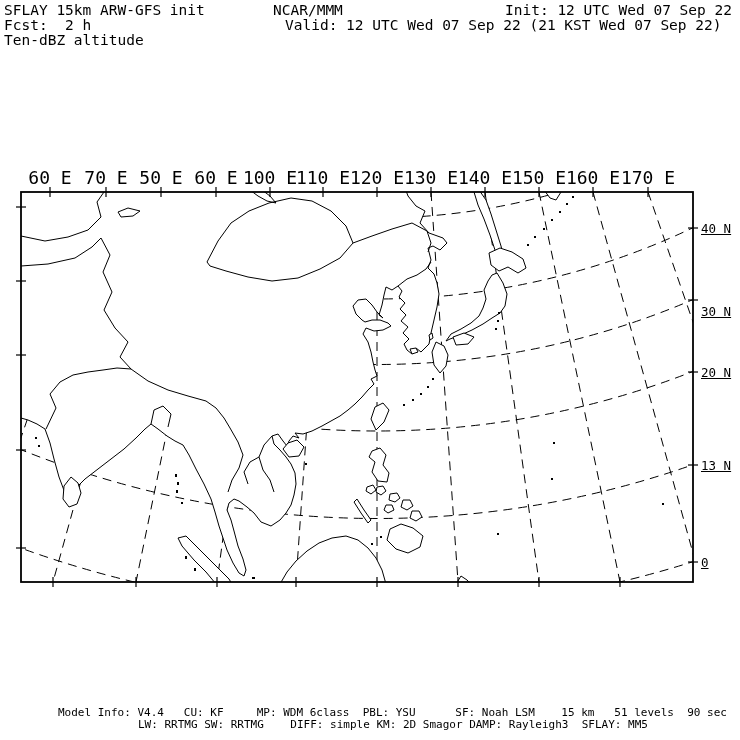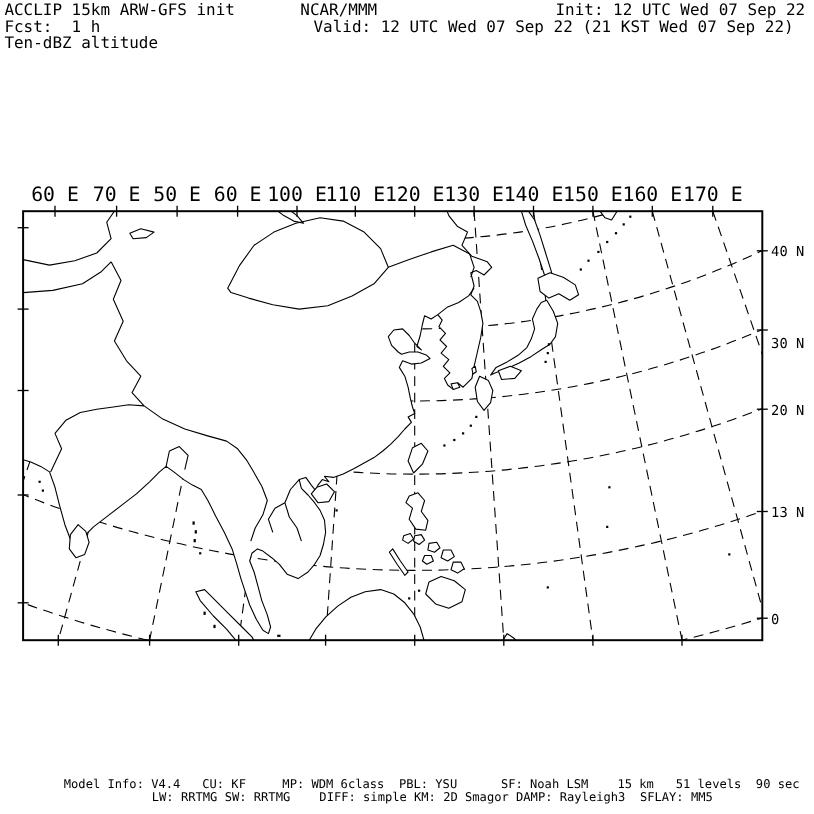--- a/index.html
+++ b/index.html
@@ -1,30 +1,30 @@
 <!DOCTYPE html>
 <html><head>
 <meta charset="utf-8">
 <style>
   html,body{margin:0;padding:0;background:#ffffff;}
   body{width:740px;height:740px;position:relative;overflow:hidden;
        font-family:"DejaVu Sans Mono",monospace;color:#000;}
   .hdr{position:absolute;font-size:14.5px;line-height:15px;white-space:pre;}
   .ftr{position:absolute;font-size:11px;line-height:12px;white-space:pre;padding-left:28px;}
   .lon-lab{position:absolute;top:167px;font-size:18px;transform:translateX(-50%);white-space:pre;}
-  .lat-lab{position:absolute;left:701px;font-size:12.5px;white-space:pre;}
+  .lat-lab{position:absolute;left:701px;font-size:12.5px;white-space:pre;text-decoration:underline;}
   svg{position:absolute;left:0;top:0;}
 </style>
 </head>
 <body>
 
-<div class="hdr" style="left:4px;top:3px">ACCLIP 15km ARW-GFS init</div>
+<div class="hdr" style="left:4px;top:3px">SFLAY 15km ARW-GFS init</div>
 <div class="hdr" style="left:273px;top:3px">NCAR/MMM</div>
 <div class="hdr" style="left:505px;top:3px">Init: 12 UTC Wed 07 Sep 22</div>
-<div class="hdr" style="left:4px;top:18px">Fcst:  1 h</div>
+<div class="hdr" style="left:4px;top:18px">Fcst:  2 h</div>
 <div class="hdr" style="left:285px;top:18px">Valid: 12 UTC Wed 07 Sep 22 (21 KST Wed 07 Sep 22)</div>
 <div class="hdr" style="left:4px;top:33px">Ten-dBZ altitude</div>
 
 <svg width="740" height="740" viewBox="0 0 740 740">
   <defs>
     <clipPath id="mapclip">
         <rect x="21" y="192" width="672" height="390"></rect>
       </clipPath>
   </defs>
 

